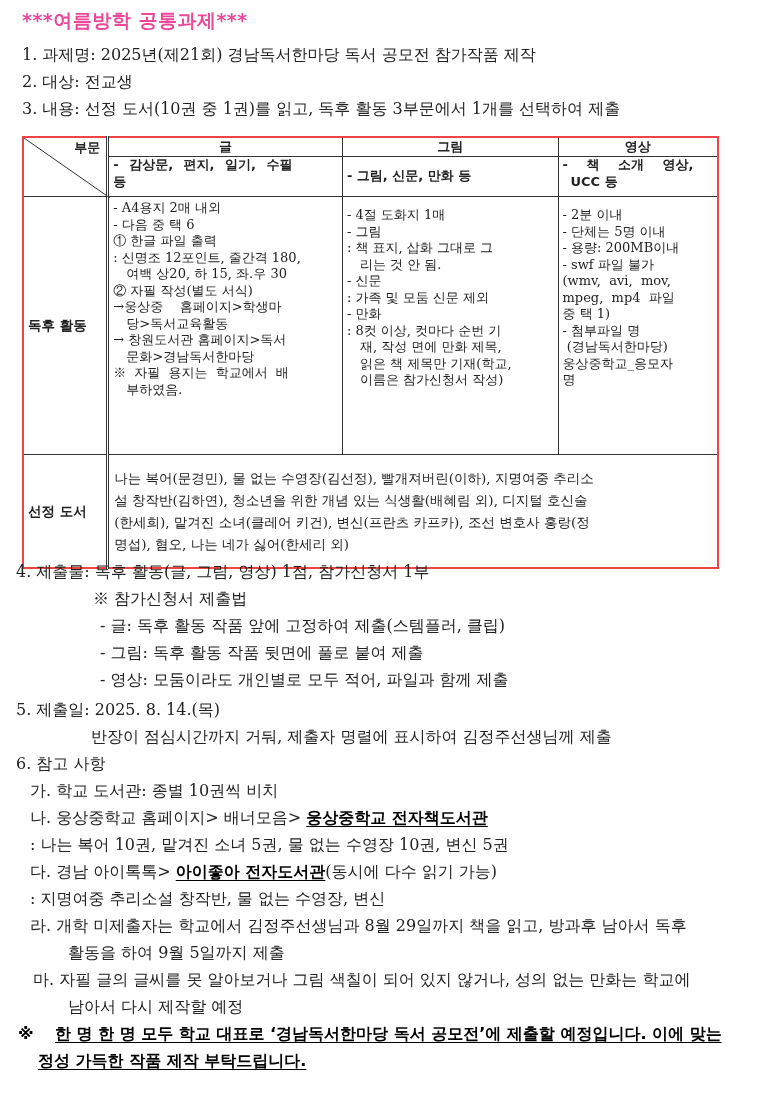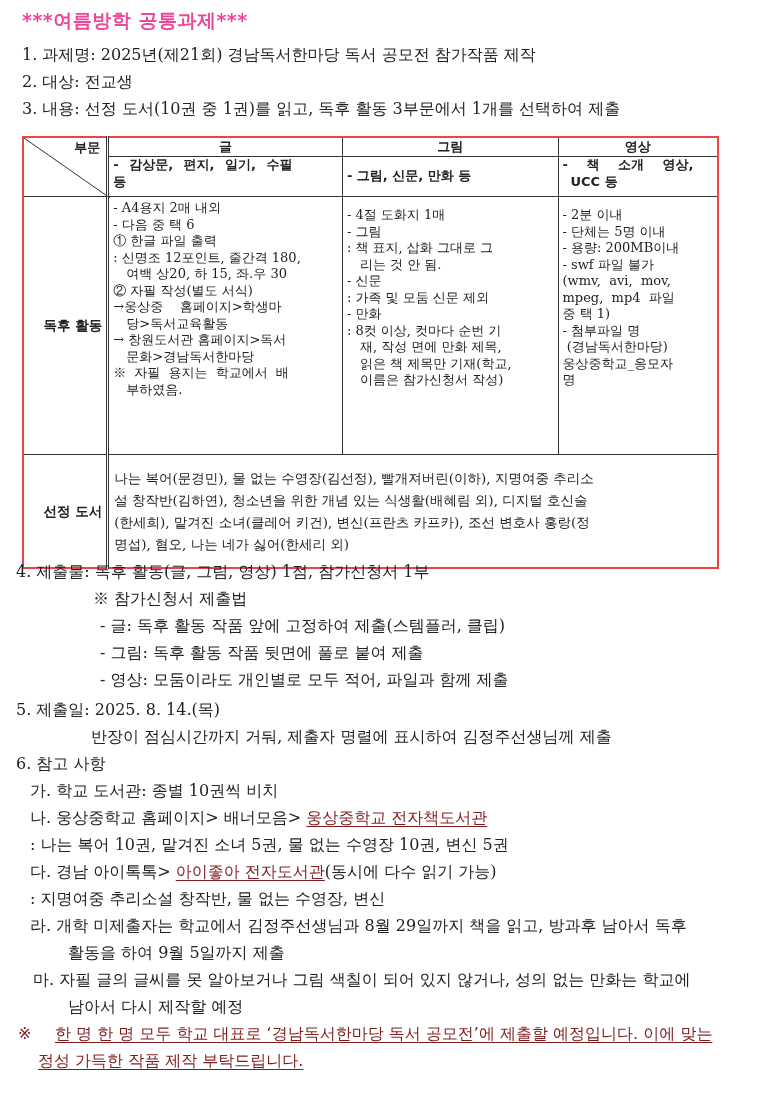--- a/index.html
+++ b/index.html
@@ -2,33 +2,33 @@
 <html><head>
 <meta charset="utf-8">
 <style>
   html, body { margin:0; padding:0; background:#ffffff; }
   body { width:760px; height:1117px; position:relative; overflow:hidden;
          font-family: "DejaVu Serif", "Liberation Serif", serif; color:#222; font-size:13.5px; }
   .title { position:absolute; left:22px; top:8px; font-family:"DejaVu Sans","Liberation Sans",sans-serif;
            font-weight:bold; font-size:19px; color:#ec4899; letter-spacing:0.5px; }
   .line { position:absolute; white-space:nowrap; font-size:16px; line-height:18px; }
   .u { text-decoration:underline; text-underline-offset:3px; }
-  .b { font-weight:normal; font-family:"DejaVu Sans","Liberation Sans",sans-serif; color:#7f1d1d; }
+  .b { font-weight:bold; font-family:"DejaVu Sans","Liberation Sans",sans-serif; color:#000000; }
 
   table.t { position:absolute; left:22px; top:136px; width:697px; border-collapse:collapse;
             font-size:13px; }
   table.t td { border:1px solid #333; vertical-align:top; padding:0 4px; line-height:16.5px; }
   table.t { border:2px solid #ef4444; }
   .corner { width:82px; position:relative; height:58px; padding:0 !important; border-right:3px double #333 !important; }
   .corner svg { position:absolute; left:0; top:0; }
   .corner .lbl { position:absolute; right:6px; top:2px; font-weight:bold; font-family:"DejaVu Sans","Liberation Sans",sans-serif; font-size:13px; }
   .hcat { text-align:center; font-weight:bold; font-family:"DejaVu Sans","Liberation Sans",sans-serif; height:18px; line-height:18px !important; }
   .hsub { font-weight:bold; font-family:"DejaVu Sans","Liberation Sans",sans-serif; height:38px; }
   .hsub.mid { vertical-align:middle !important; }
-  .rowhead { text-align:right; vertical-align:middle !important; font-weight:bold; font-family:"DejaVu Sans","Liberation Sans",sans-serif; border-right:3px double #333 !important; font-size:13.5px; }
+  .rowhead { text-align:left; vertical-align:middle !important; font-weight:bold; font-family:"DejaVu Sans","Liberation Sans",sans-serif; border-right:3px double #333 !important; font-size:13.5px; }
   .dbl-top td { border-top:3px double #333; }
   .cell-body { padding-top:3px !important; padding-bottom:2px !important; }
   .cell-body div { white-space:nowrap; }
   .books { font-size:13.5px; line-height:22px !important; padding:12px 5px !important; }
   .ind { padding-left:13px; }
 </style>
 </head>
 <body>
 
 <div class="title">***여름방학 공통과제***</div>

